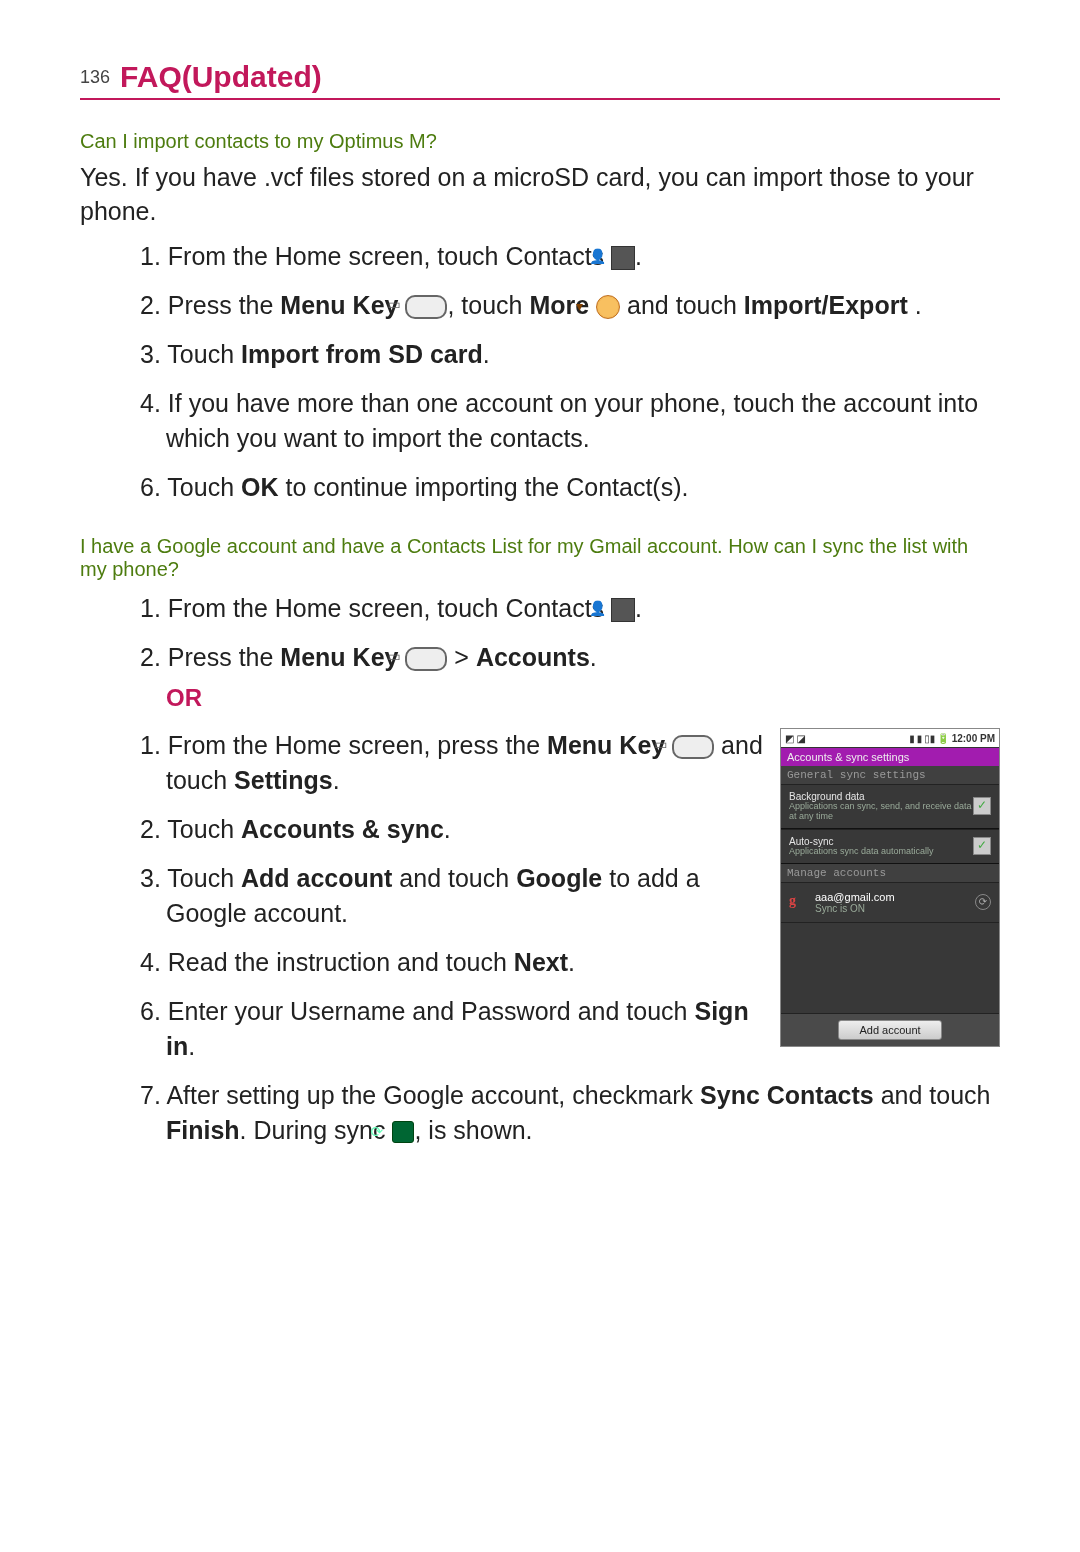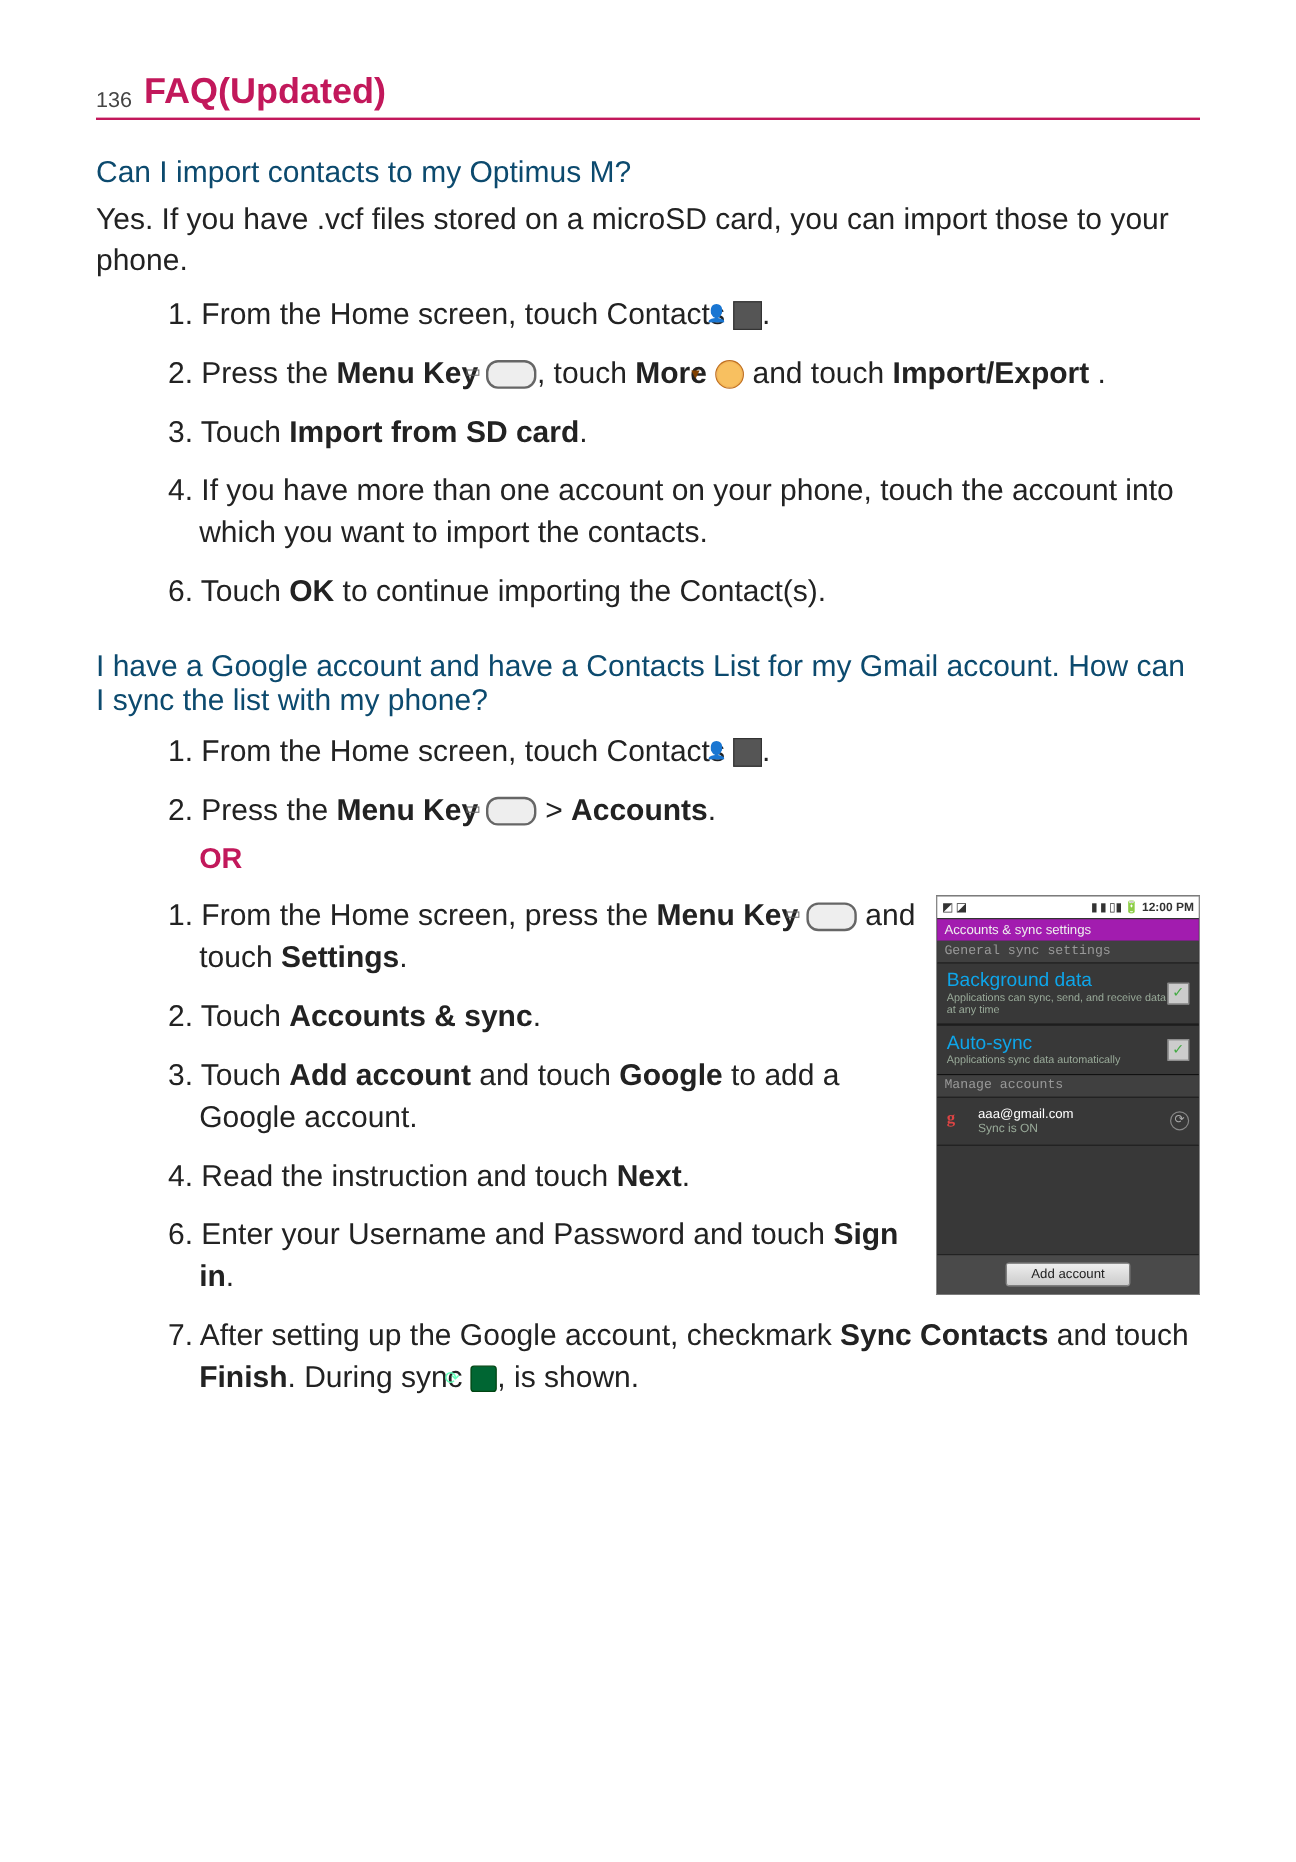--- a/index.html
+++ b/index.html
@@ -9,38 +9,38 @@
     font-family: Arial, Helvetica, sans-serif;
     color: #222;
     width: 1080px;
   }
   .page {
     padding: 60px 80px 80px 80px;
     box-sizing: border-box;
   }
   .header-line {
     display: flex;
-    align-items: flex-end;
+    align-items: center;
     border-bottom: 2px solid #c2185b;
     padding-bottom: 4px;
     margin-bottom: 20px;
   }
   .page-num {
     font-size: 18px;
     color: #444;
     margin-right: 10px;
   }
   .header-title {
     font-size: 30px;
     font-weight: bold;
     color: #c2185b;
   }
   .q-heading {
-    color: #0c4a6e;
-    font-size: 25px;
+    color: #4d7c0f;
+    font-size: 20px;
     font-weight: normal;
     margin: 30px 0 8px 0;
   }
   .body-text {
     font-size: 25px;
     line-height: 1.35;
     margin: 0 0 10px 0;
   }
   ol.steps {
     list-style: none;
@@ -180,21 +180,21 @@
   .mock-item {
     background: #383838;
     padding: 6px 8px;
     border-top: 1px solid #222;
     border-bottom: 1px solid #111;
     display: flex;
     justify-content: space-between;
     align-items: center;
   }
   .mock-item .txt { flex:1; }
-  .mock-item .ttl { color: #0ea5e9; font-size: 16px; }
+  .mock-item .ttl { color: #e5e5e5; font-size: 10px; }
   .mock-item .sub { color: #9a9; font-size: 9px; line-height:1.1; }
   .mock-check {
     width: 16px; height: 16px;
     background: #ccc;
     border: 1px solid #888;
     font-size: 12px;
     text-align: center;
     line-height: 14px;
     color: #4a4;
   }

